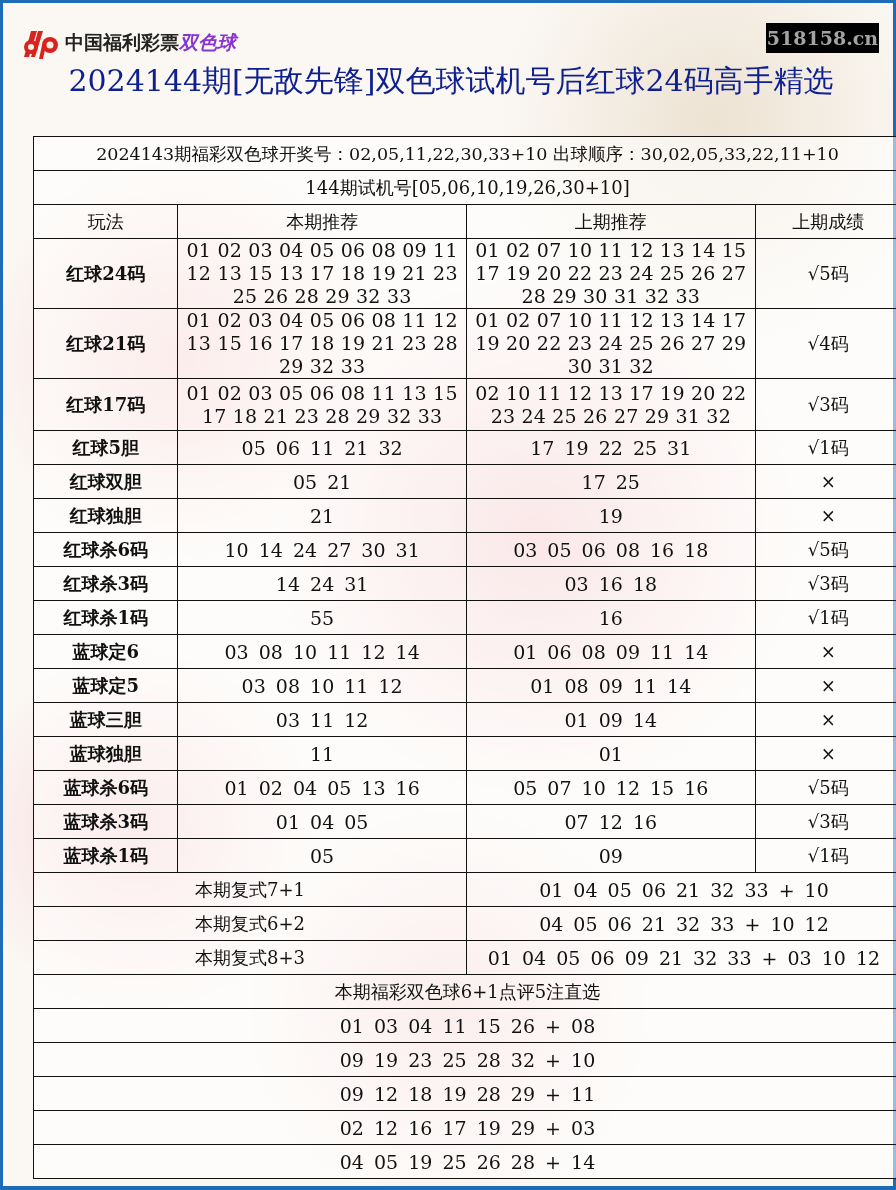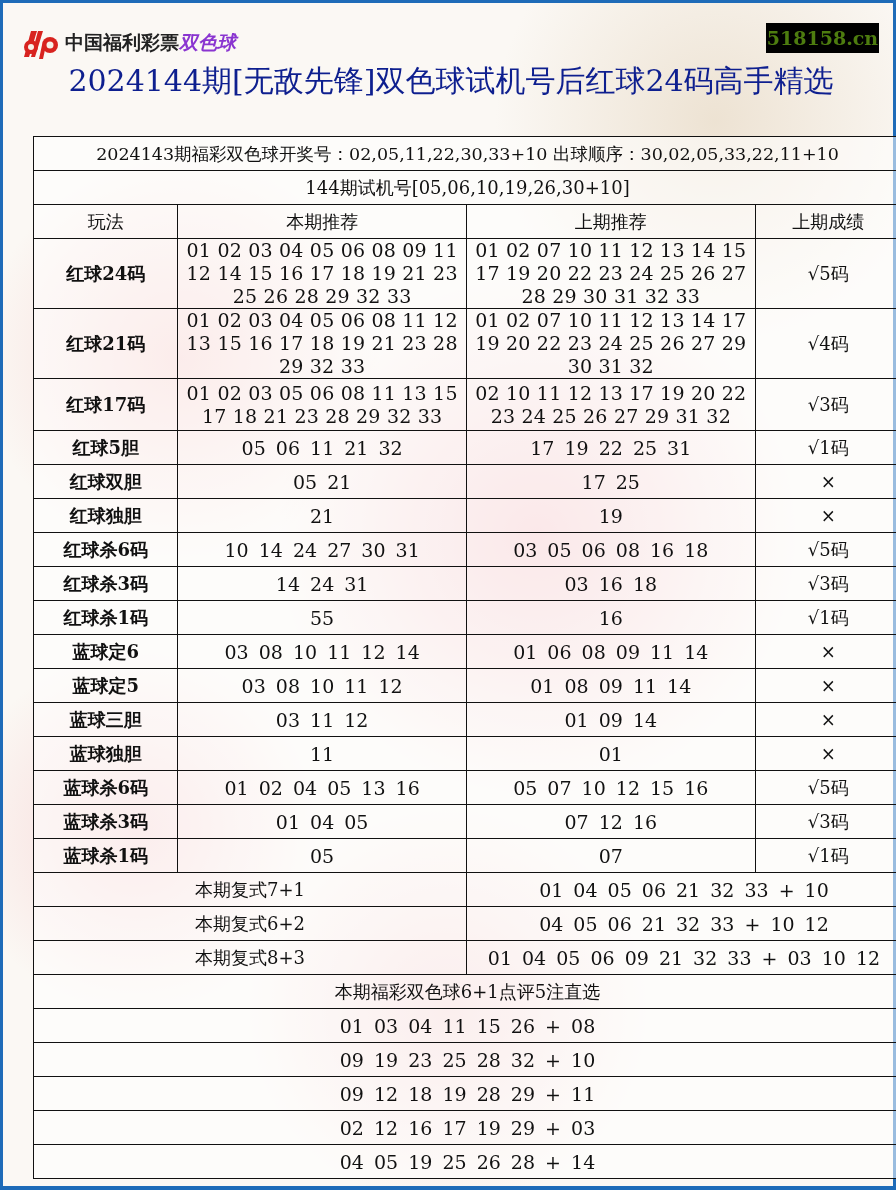--- a/index.html
+++ b/index.html
@@ -9,21 +9,21 @@
       radial-gradient(circle at 60% 45%, rgba(230,90,110,0.28) 0, rgba(230,90,110,0.0) 260px),
       radial-gradient(circle at 20% 30%, rgba(240,150,150,0.35) 0, rgba(240,150,150,0) 200px),
       radial-gradient(circle at 80% 10%, rgba(220,200,170,0.45) 0, rgba(220,200,170,0) 220px),
       radial-gradient(circle at 15% 70%, rgba(235,120,130,0.25) 0, rgba(235,120,130,0) 180px),
       radial-gradient(circle at 50% 85%, rgba(230,110,120,0.22) 0, rgba(230,110,120,0) 200px),
       #fbf8f4;}
   .logo{position:absolute;left:18px;top:22px;display:flex;align-items:center;gap:4px;justify-content:space-between;}
   .logo-mark{width:40px;height:36px;position:relative;}
   .logo-text{font-family:"DejaVu Sans","Liberation Sans",sans-serif;font-weight:bold;font-size:19px;color:#222;letter-spacing:0px;}
   .logo-text .ssq{color:#8a35d0;font-style:italic;}
-  .site-badge{position:absolute;left:763px;top:20px;width:113px;height:30px;background:#000;color:#4d7c0f;font-family:"DejaVu Serif",serif;font-size:19px;font-weight:bold;display:flex;align-items:center;justify-content:center;}
+  .site-badge{position:absolute;left:763px;top:20px;width:113px;height:30px;background:#000;color:#a3a3a3;font-family:"DejaVu Serif",serif;font-size:19px;font-weight:bold;display:flex;align-items:center;justify-content:center;}
   .title{position:absolute;left:0;top:58px;width:896px;text-align:center;font-size:30px;color:#0e1f8f;font-family:"DejaVu Serif","Liberation Serif",serif;letter-spacing:0px;white-space:nowrap;}
   table.main{position:absolute;left:30px;top:105px;width:869px;border-collapse:collapse;font-size:18px;color:#111;margin-top:28px;}
   table.main td{border:1.5px solid #111;text-align:center;padding:0;background:rgba(255,255,255,0.55);}
   .r35{height:34px;}
   .label{font-weight:bold;}
   td.nums{text-align:left;padding-left:3px;line-height:23px;font-size:19px;letter-spacing:0.2px;}
   td.center-nums{font-size:19px;word-spacing:4px;}
   .check{font-size:18px;}
 </style>
 </head>
@@ -70,21 +70,21 @@
       <td>玩法</td>
       <td>本期推荐</td>
       <td>上期推荐</td>
       <td>上期成绩</td>
     </tr>
 
     <tr style="height:70px">
       <td class="label">红球24码</td>
       <td class="nums">
         <div>01 02 03 04 05 06 08 09 11</div>
-        <div>12 14 15 16 17 18 19 21 23</div>
+        <div>12 13 15 13 17 18 19 21 23</div>
         <div>25 26 28 29 32 33</div>
       </td>
       <td class="nums">
         <div>01 02 07 10 11 12 13 14 15</div>
         <div>17 19 20 22 23 24 25 26 27</div>
         <div>28 29 30 31 32 33</div>
       </td>
       <td class="check">√5码</td>
     </tr>
     <tr style="height:70px">
@@ -182,21 +182,21 @@
     </tr>
     <tr class="r35">
       <td class="label">蓝球杀3码</td>
       <td class="center-nums">01 04 05</td>
       <td class="center-nums">07 12 16</td>
       <td class="check">√3码</td>
     </tr>
     <tr class="r35">
       <td class="label">蓝球杀1码</td>
       <td class="center-nums">05</td>
-      <td class="center-nums">07</td>
+      <td class="center-nums">09</td>
       <td class="check">√1码</td>
     </tr>
 
     <tr class="r35">
       <td colspan="2">本期复式7+1</td>
       <td colspan="2" class="center-nums">01 04 05 06 21 32 33 + 10</td>
     </tr>
     <tr class="r35">
       <td colspan="2">本期复式6+2</td>
       <td colspan="2" class="center-nums">04 05 06 21 32 33 + 10 12</td>

